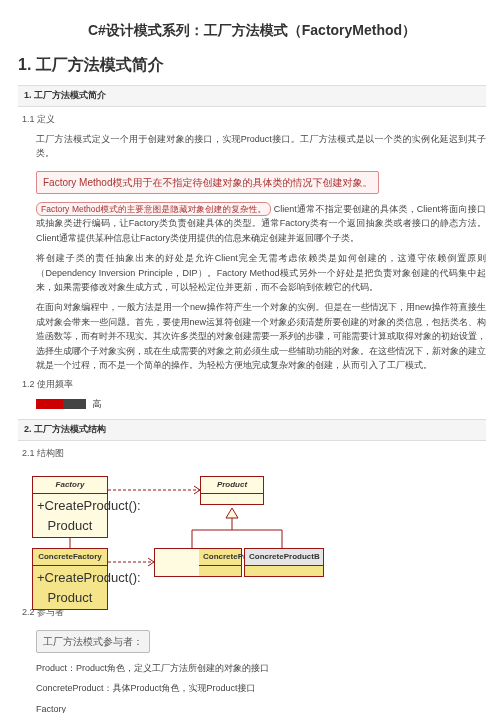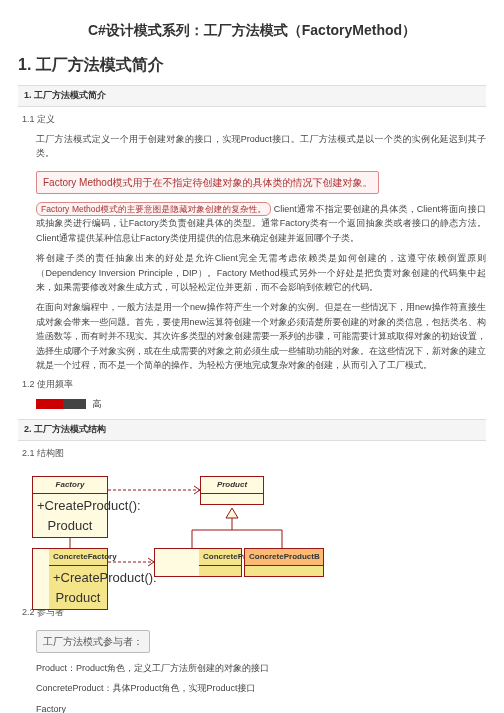--- a/index.html
+++ b/index.html
@@ -154,32 +154,32 @@
   <div class="ubox" style="left:10px; top:6px; width:76px;">
     <div class="hd it">Factory</div>
     <div class="bd">+CreateProduct(): Product</div>
   </div>
 
   <div class="ubox" style="left:178px; top:6px; width:64px;">
     <div class="hd it">Product</div>
     <div class="bd"></div>
   </div>
 
-  <div class="ubox" style="left:10px; top:78px; width:76px;padding-left:16px;">
+  <div class="ubox" style="left:10px; top:78px; width:76px;">
     <div class="hd" style="background:#f5e58a;">ConcreteFactory</div>
     <div class="bd" style="background:#f5e58a;">+CreateProduct(): Product</div>
   </div>
 
   <div class="ubox" style="left:132px; top:78px; width:88px;padding-left:44px;">
     <div class="hd" style="background:#f5e58a;">ConcreteProductA</div>
     <div class="bd" style="background:#f5e58a;"></div>
   </div>
 
   <div class="ubox" style="left:222px; top:78px; width:80px;">
-    <div class="hd" style="background:#fdba74;text-align:center;">ConcreteProductB</div>
+    <div class="hd" style="background:#e5e5e5;text-align:center;">ConcreteProductB</div>
     <div class="bd" style="background:#f5e58a;"></div>
   </div>
 </div>
 
 <div class="sub">2.2 参与者</div>
 
 <div class="box-red" style="border-color:#bbb;background:#f3f3f3;color:#555;">工厂方法模式参与者：</div>
 
 <div class="para">Product：Product角色，定义工厂方法所创建的对象的接口</div>
 <div class="para">ConcreteProduct：具体Product角色，实现Product接口</div>

